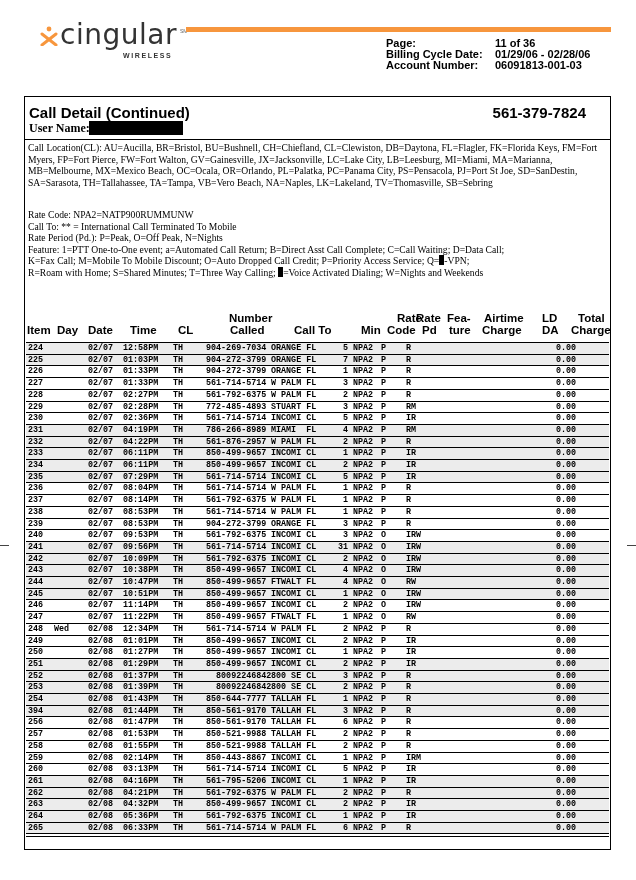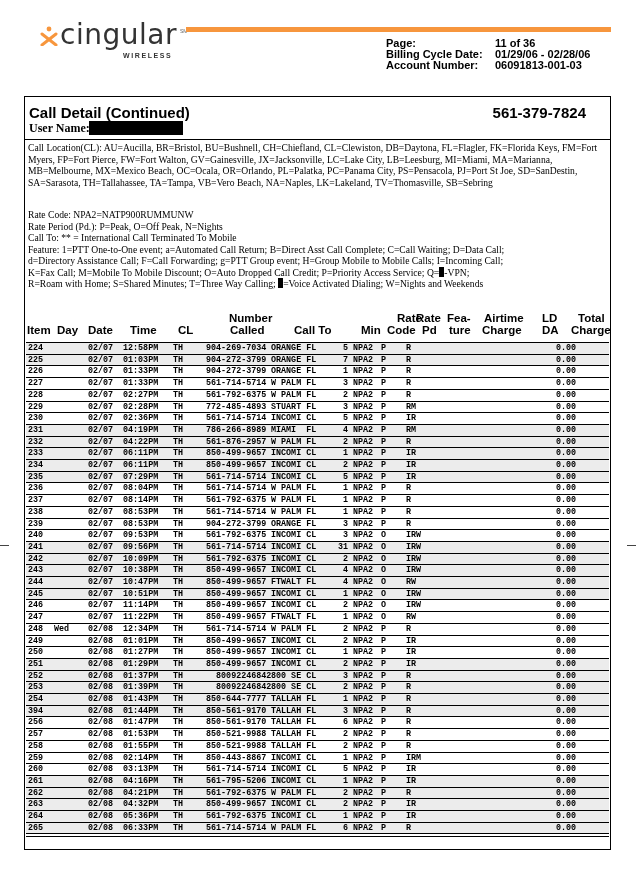--- a/index.html
+++ b/index.html
@@ -66,24 +66,23 @@
     <span class="title">Call Detail (Continued)</span>
     <span class="phone">561-379-7824</span>
     <span class="user">User Name:</span>
     <span class="redact-user"></span>
   </div>
 
   <div class="legend">Call Location(CL):  AU=Aucilla, BR=Bristol, BU=Bushnell, CH=Chiefland, CL=Clewiston, DB=Daytona, FL=Flagler, FK=Florida Keys, FM=Fort Myers, FP=Fort Pierce, FW=Fort Walton, GV=Gainesville, JX=Jacksonville, LC=Lake City, LB=Leesburg, MI=Miami, MA=Marianna, MB=Melbourne, MX=Mexico Beach, OC=Ocala, OR=Orlando, PL=Palatka, PC=Panama City, PS=Pensacola, PJ=Port St Joe, SD=SanDestin, SA=Sarasota, TH=Tallahassee, TA=Tampa, VB=Vero Beach, NA=Naples, LK=Lakeland, TV=Thomasville, SB=Sebring</div>
 
   <div class="legend2">
     <div>Rate Code: NPA2=NATP900RUMMUNW</div>
+    <div>Call To: ** = International Call Terminated To Mobile</div>
     <div>Rate Period (Pd.): P=Peak, O=Off Peak, N=Nights</div>
-    <div>Call To: ** = International Call Terminated To Mobile</div>
     <div>Feature:  1=PTT One-to-One event; a=Automated Call Return; B=Direct Asst Call Complete; C=Call Waiting; D=Data Call;</div>
-    <div>d=Directory Assistance Call; F=Call Forwarding; g=PTT Group event; H=Group Mobile to Mobile Calls; I=Incoming Call;</div>
     <div><span>K=Fax Call; M=Mobile To Mobile Discount; O=Auto Dropped Call Credit; P=Priority Access Service; Q=</span><span class="redact"></span><span>-VPN;</span></div>
     <div><span>R=Roam with Home; S=Shared Minutes; T=Three Way Calling; </span><span class="redact"></span><span>=Voice Activated Dialing; W=Nights and Weekends</span></div>
   </div>
 
   <div class="thead">
     <span style="left:2px;top:12px;">Item</span>
     <span style="left:32px;top:12px;">Day</span>
     <span style="left:63px;top:12px;">Date</span>
     <span style="left:105px;top:12px;">Time</span>
     <span style="left:153px;top:12px;">CL</span>

